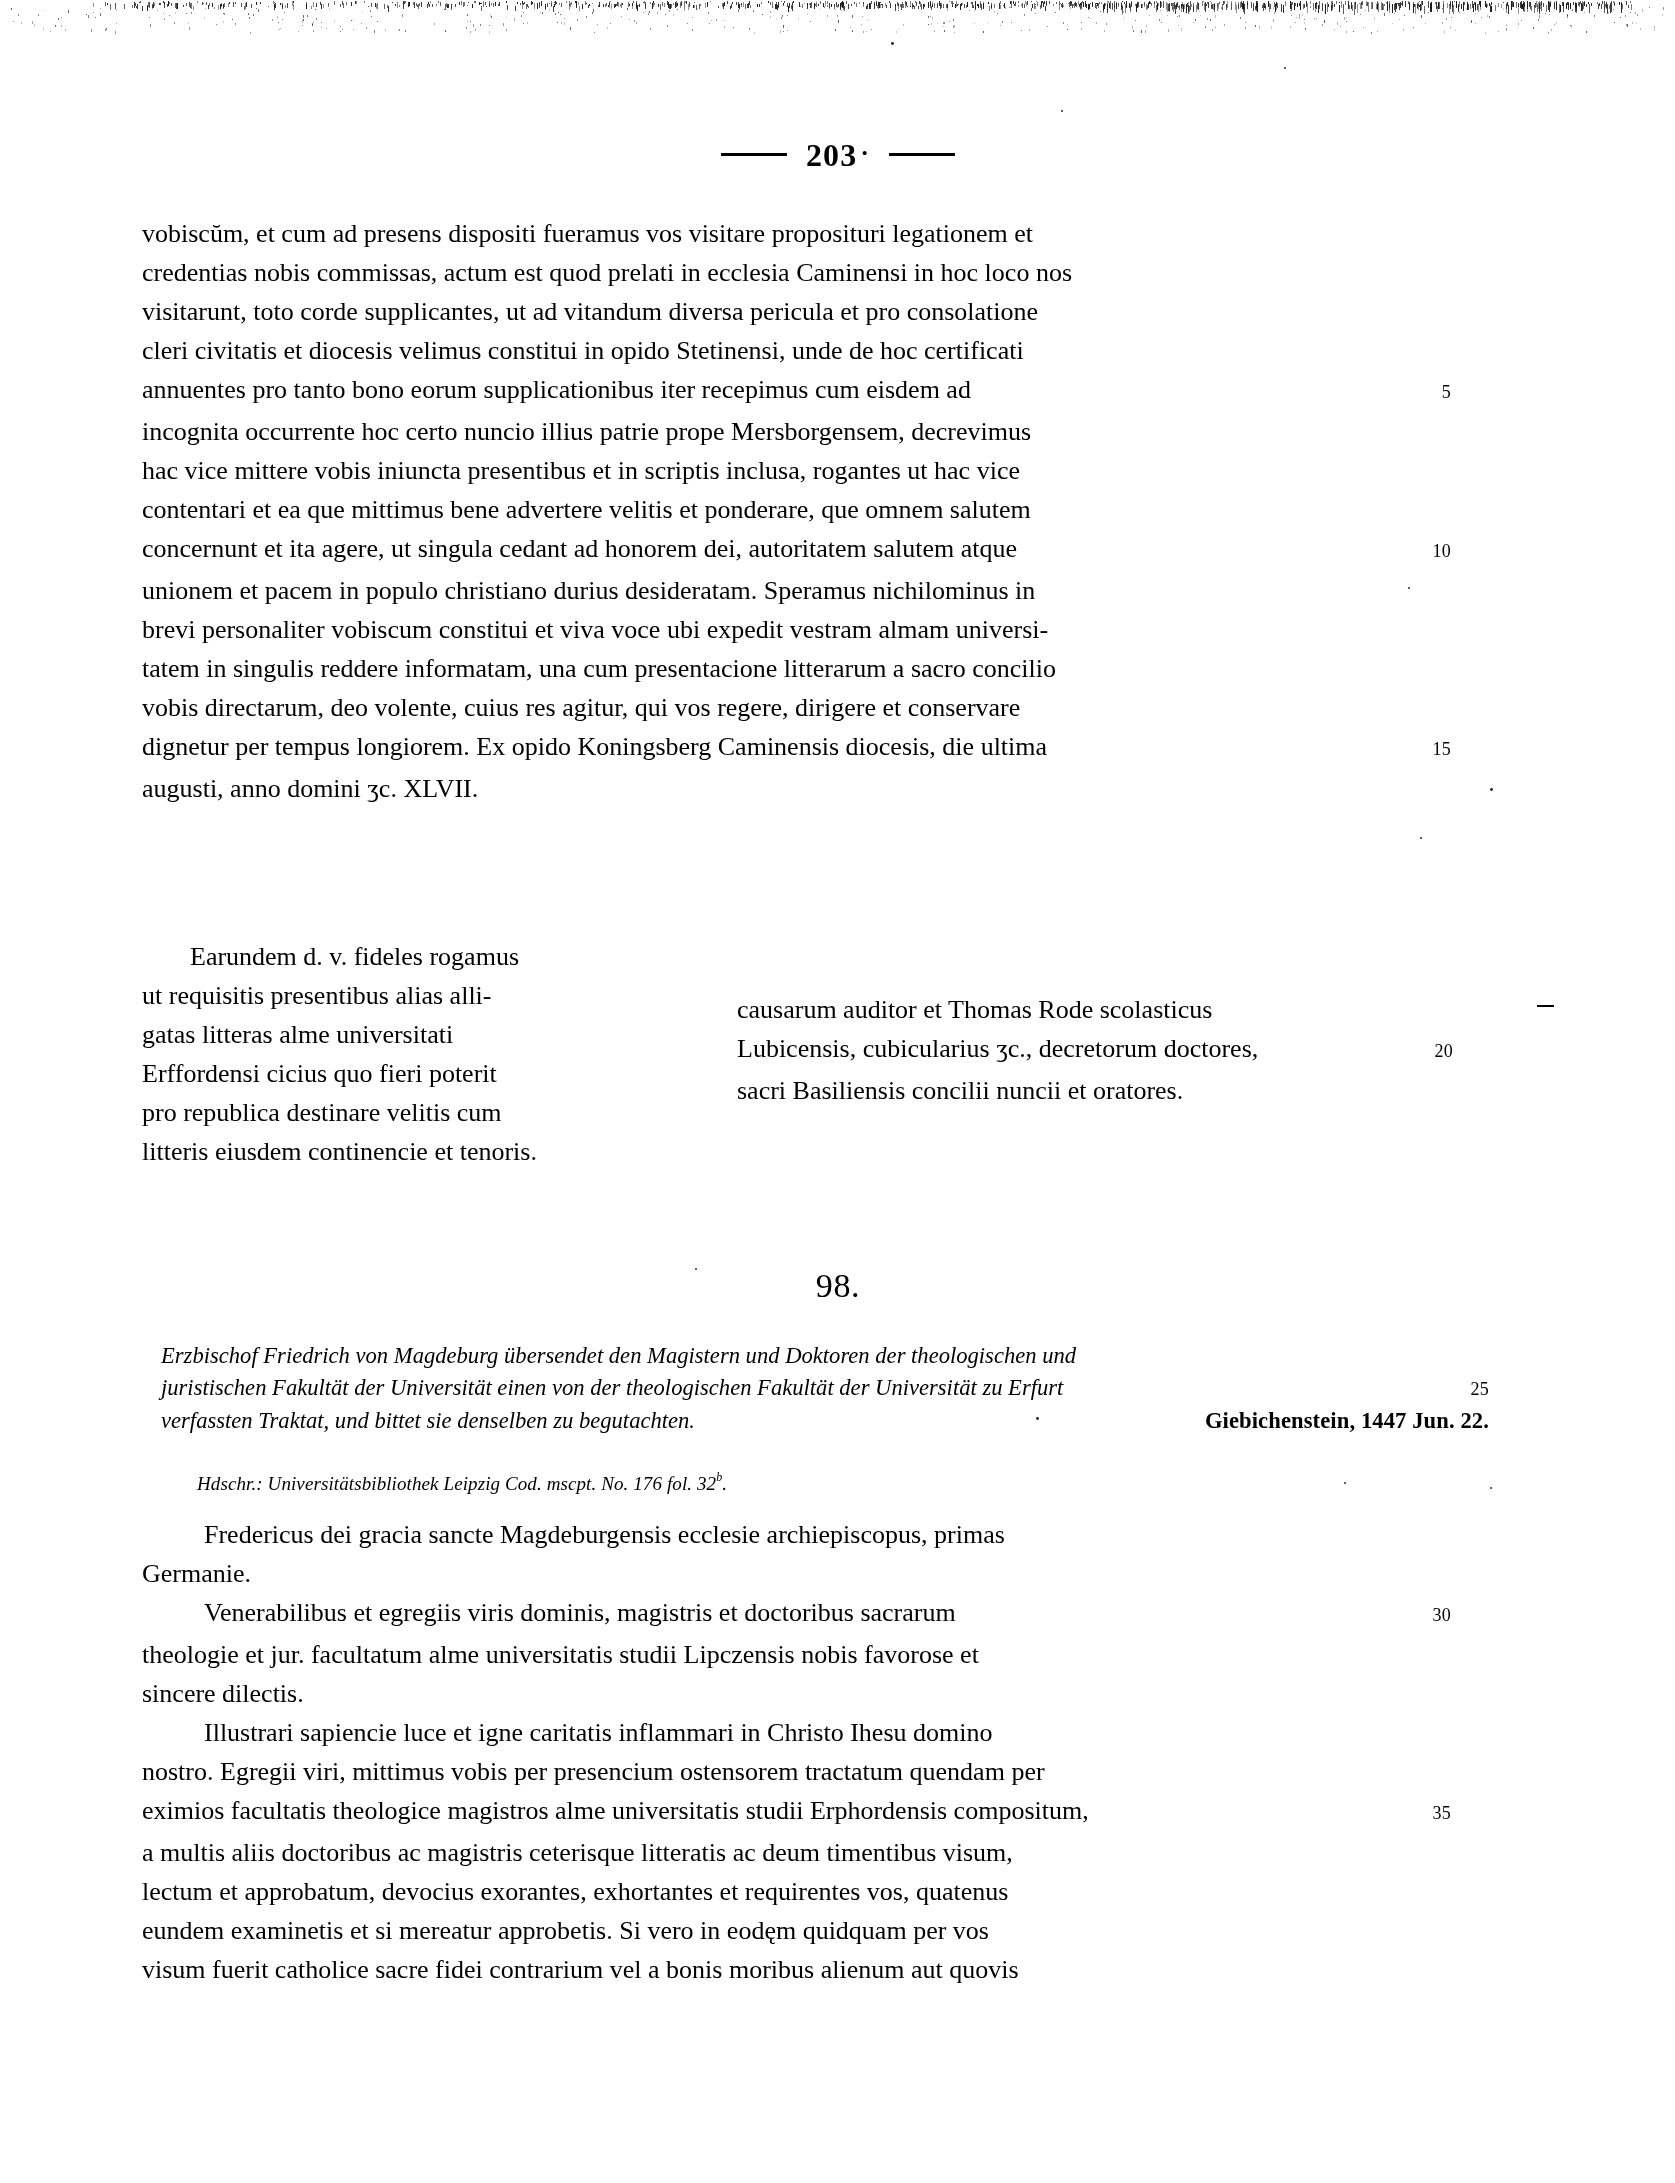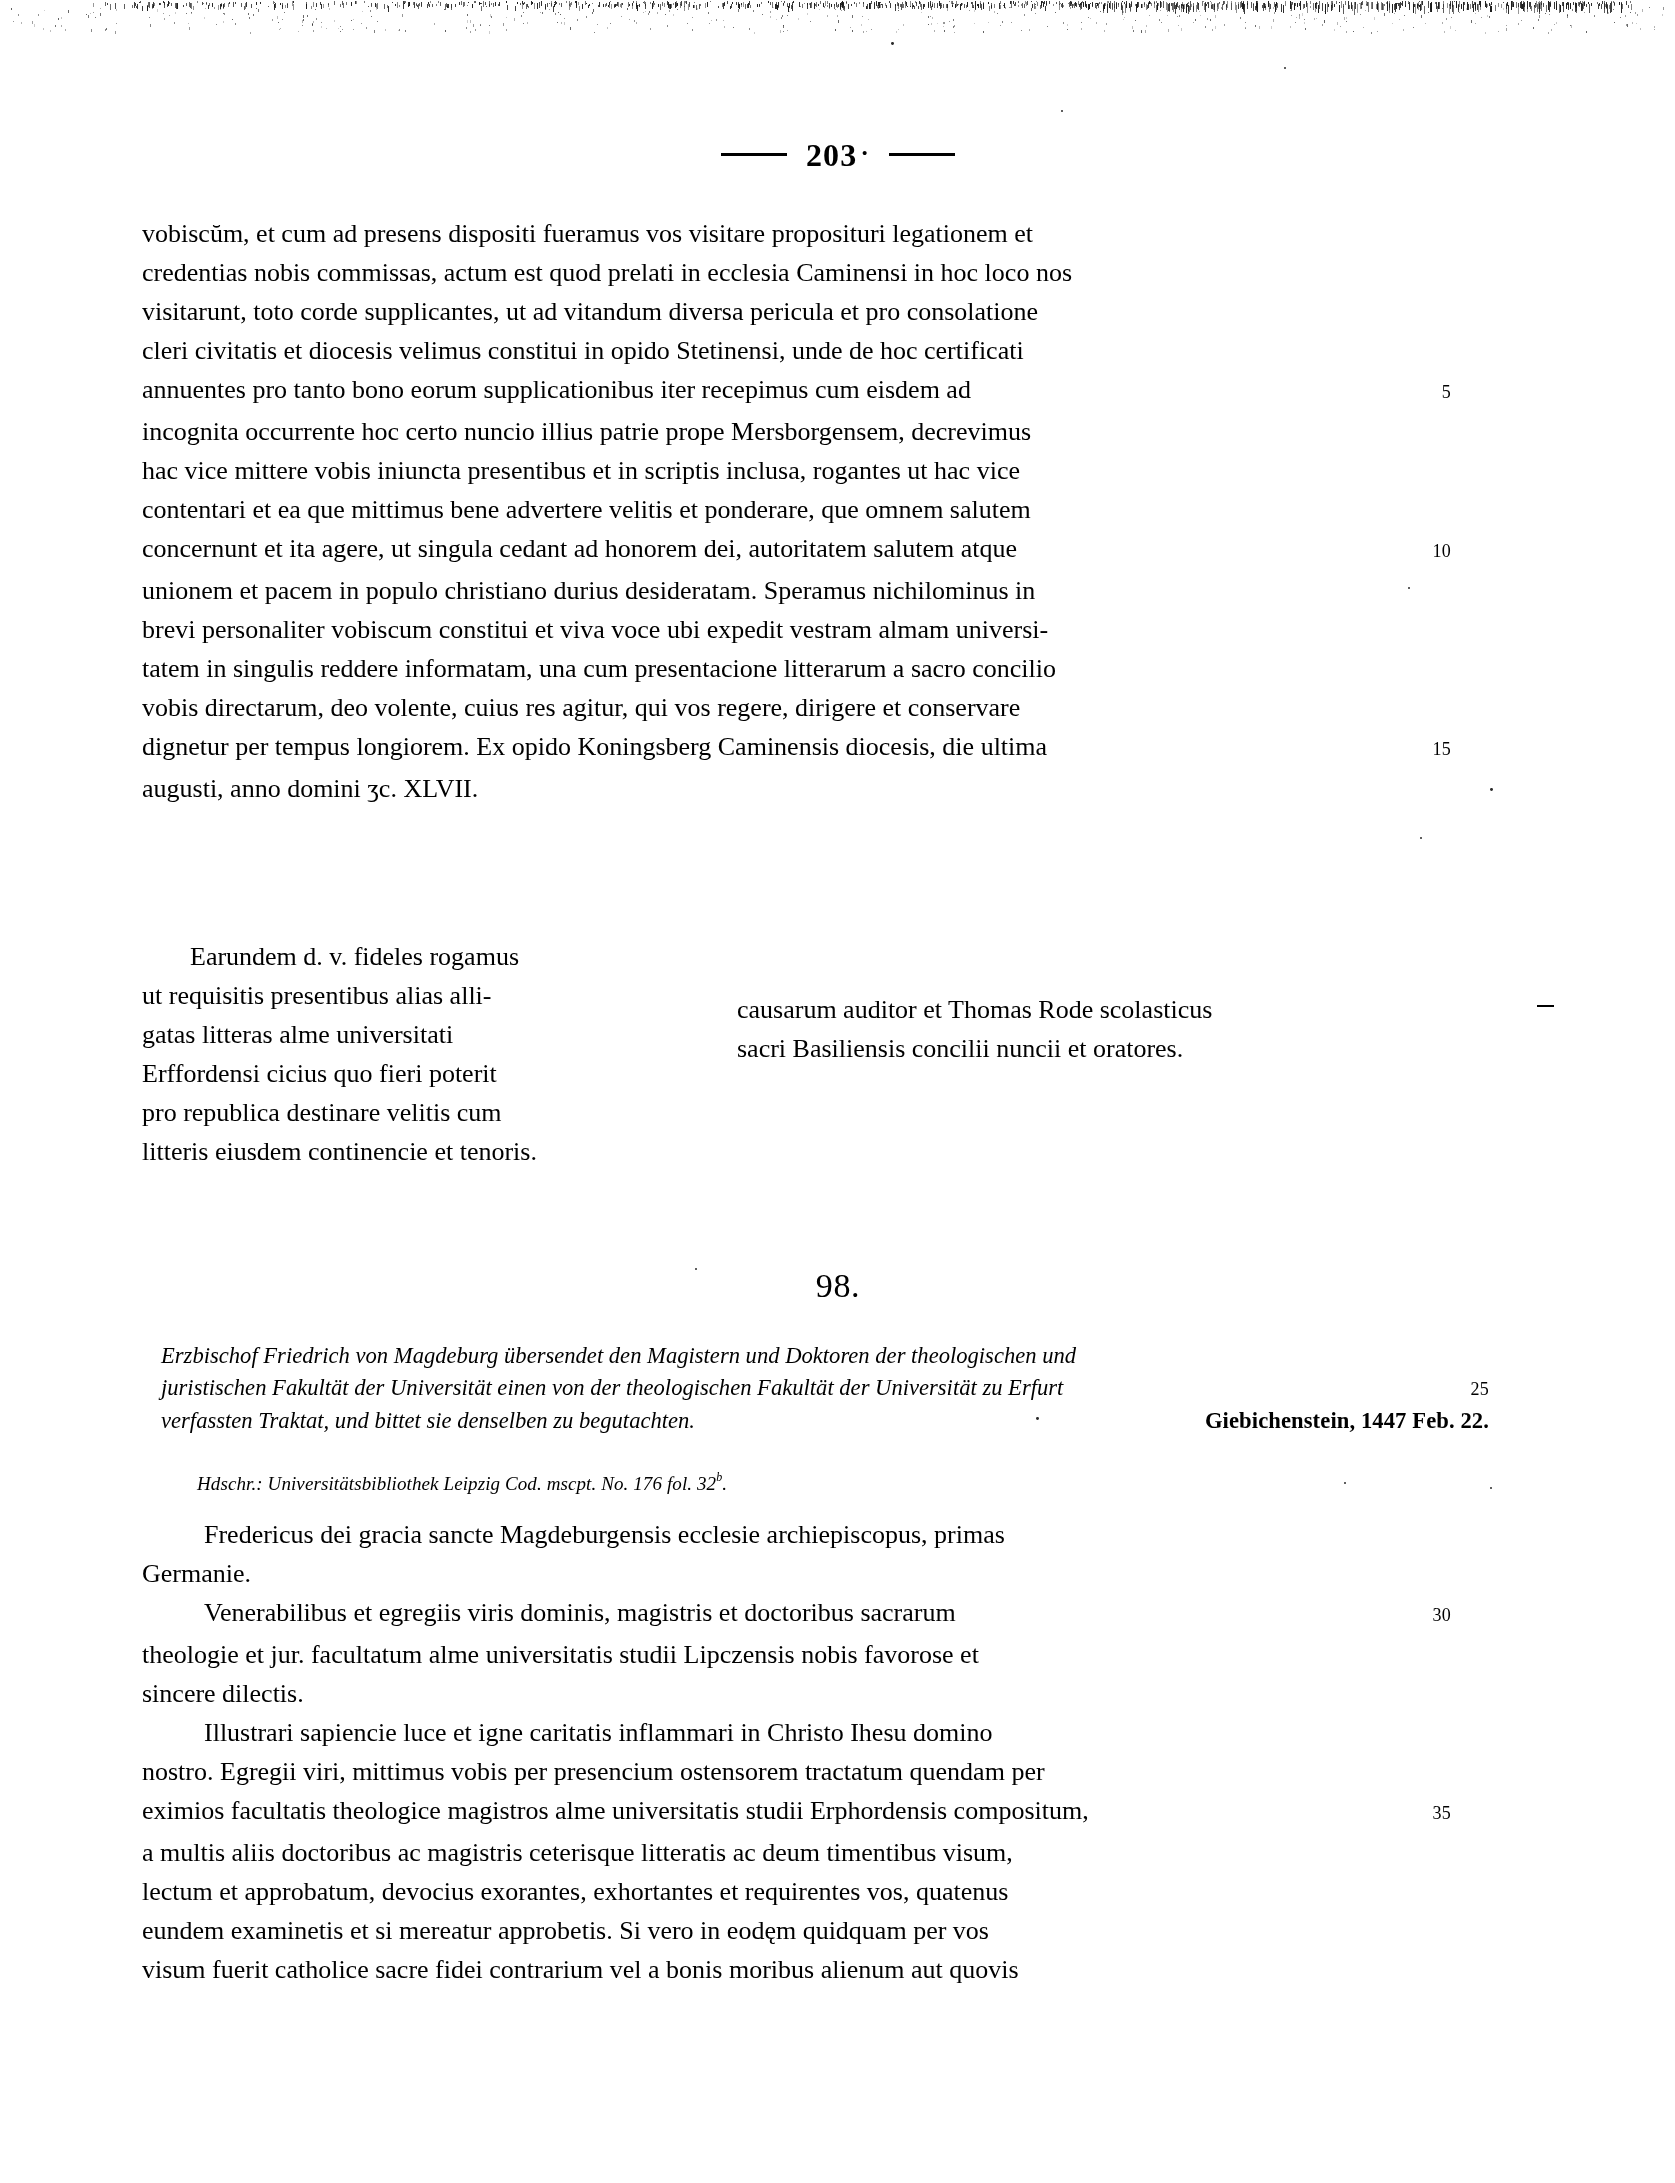--- a/index.html
+++ b/index.html
@@ -1720,36 +1720,40 @@
     <div class="colL">
       <p class="indent"><span>Earundem d. v. fideles rogamus</span></p>
       <p><span>ut requisitis presentibus alias alli-</span></p>
       <p><span>gatas litteras alme universitati</span></p>
       <p><span>Erffordensi cicius quo fieri poterit</span></p>
       <p><span>pro republica destinare velitis cum</span></p>
       <p style="text-align:left;"><span>litteris eiusdem continencie et tenoris.</span></p>
     </div>
     <div class="colR">
       <p><span>causarum auditor et Thomas Rode scolasticus</span></p>
+      <p style="display:flex;justify-content:space-between;align-items:baseline;">
+        <span style="flex:1;text-align:justify;display:block;">Lubicensis, cubicularius ʒc., decretorum doctores,</span>
+        <span class="linenum" style="margin-left:12px;">20</span>
+      </p>
       <p style="text-align:left;"><span>sacri Basiliensis concilii nuncii et oratores.</span></p>
     </div>
   </div>
   <div class="stray-dash"></div>
 
   <div class="section-number">98.</div>
 
   <div class="regest">
     <p><span>Erzbischof Friedrich von Magdeburg übersendet den Magistern und Doktoren der theologischen und</span></p>
     <p style="display:flex;justify-content:space-between;align-items:baseline;">
       <span style="flex:1;text-align:justify;display:block;font-style:italic;">juristischen Fakultät der Universität einen von der theologischen Fakultät der Universität zu Erfurt</span>
       <span class="linenum" style="margin-left:12px;font-style:normal;">25</span>
     </p>
     <div class="regest-last">
       <span class="rl-left">verfassten Traktat, und bittet sie denselben zu begutachten.</span>
-      <span class="dateline">Giebichenstein, 1447 Feb. 22.</span>
+      <span class="dateline">Giebichenstein, 1447 Jun. 22.</span>
     </div>
   </div>
 
   <div class="source-note">
     <span>Hdschr.: Universitätsbibliothek Leipzig Cod. mscpt. No. 176 fol. 32</span><sup>b</sup><span>.</span>
   </div>
 
   <div class="textblock-lower">
     <p class="indent"><span>Fredericus dei gracia sancte Magdeburgensis ecclesie archiepiscopus, primas</span></p>
     <p style="text-align:left;"><span>Germanie.</span></p>

